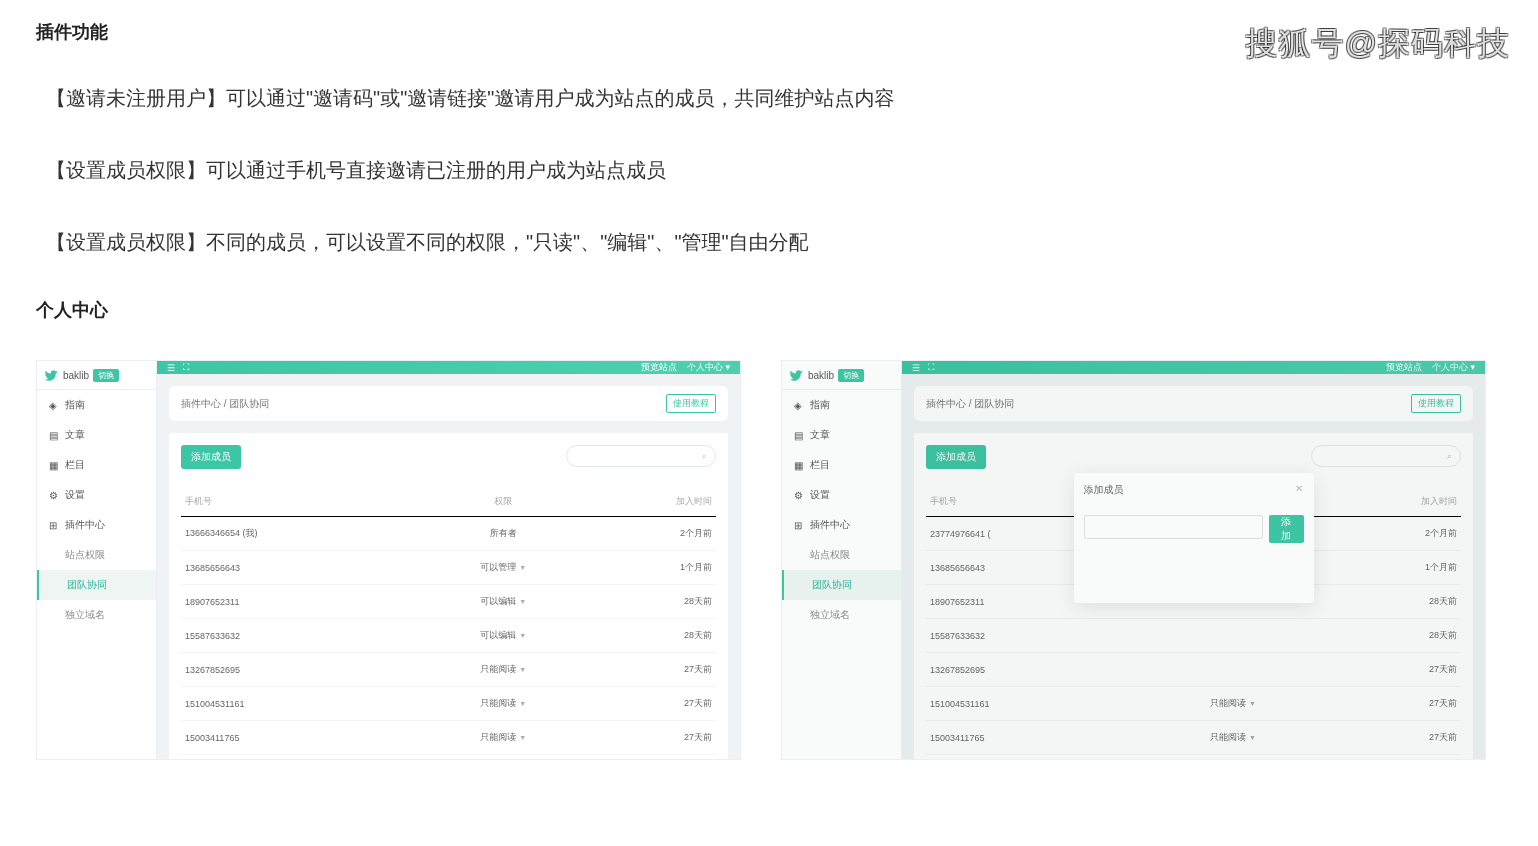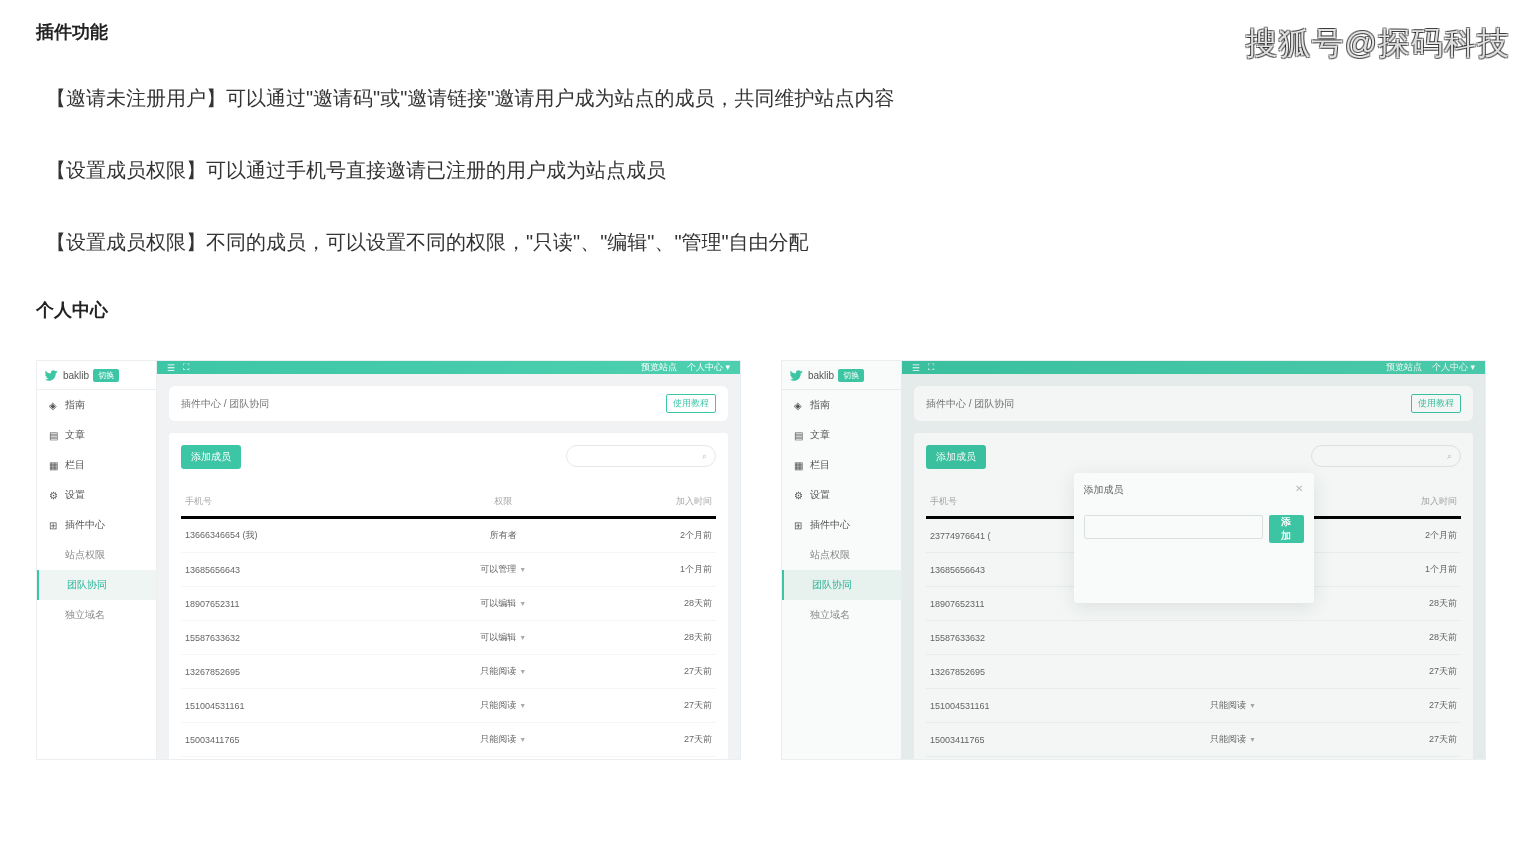--- a/index.html
+++ b/index.html
@@ -24,34 +24,34 @@
 .main { flex: 1; display: flex; flex-direction: column; background: #f0f2f4; }
 .topbar { height: 30px; background: linear-gradient(90deg, #3dc6a6 0%, #4dd0b0 100%); display: flex; align-items: center; justify-content: space-between; padding: 0 10px; color: #fff; font-size: 9px; }
 .topbar-left { display: flex; gap: 8px; align-items: center; }
 .topbar-right { display: flex; gap: 10px; align-items: center; text-align: center; }
 .crumb-bar { background: #fff; margin: 12px 12px 0 12px; border-radius: 6px; padding: 8px 12px; display: flex; justify-content: space-between; align-items: center; font-size: 10px; color: #777; }
 .tutorial-btn { border: 1px solid #3dc6a6; color: #3dc6a6; font-size: 9px; padding: 2px 6px; border-radius: 2px; background: #fff; }
 .panel { background: #fff; margin: 12px; border-radius: 3px; flex: 1; padding: 12px; position: relative; }
 .add-btn { background: #3dc6a6; color: #fff; font-size: 10px; padding: 5px 10px; border: none; border-radius: 3px; }
 .search-box { position: absolute; top: 12px; right: 12px; width: 150px; height: 22px; border: 1px solid #e5e8ea; border-radius: 11px; display: flex; align-items: center; justify-content: flex-end; padding: 0 8px; color: #bbb; }
 .tbl { width: 100%; margin-top: 18px; border-collapse: collapse; }
-.tbl th { text-align: left; font-weight: 400; color: #aaa; font-size: 9px; padding: 8px 4px; border-bottom: 3px solid #000000; }
+.tbl th { text-align: left; font-weight: 400; color: #aaa; font-size: 9px; padding: 8px 4px; border-bottom: 1px solid #000000; }
 .tbl th.center, .tbl td.center { text-align: center; }
 .tbl th.right, .tbl td.right { text-align: right; }
 .tbl td { font-size: 9px; color: #666; padding: 10px 4px; border-bottom: 1px solid #f3f5f6; }
 .perm { display: inline-flex; align-items: center; gap: 3px; }
 .caret { font-size: 7px; color: #aaa; }
 
 .modal-overlay { position: absolute; inset: 0; background: rgba(0,0,0,0.02); display: flex; align-items: flex-start; justify-content: center; pointer-events: none; }
 .modal { margin-top: 112px; width: 240px; background: #fff; border-radius: 3px; box-shadow: 0 4px 20px rgba(0,0,0,0.1); padding: 10px; pointer-events: auto; }
 .modal-head { display: flex; justify-content: space-between; font-size: 10px; color: #666; margin-bottom: 18px; }
 .modal-close { color: #bbb; cursor: pointer; }
 .modal-row { display: flex; gap: 6px; margin-bottom: 50px; }
 .modal-input { flex: 1; height: 24px; border: 1px solid #e0e3e5; border-radius: 2px; }
-.modal-add { background: #3dc6a6; color: #fff; border: none; font-size: 10px; padding: 0 10px; border-radius: 2px; font-weight: bold; }
+.modal-add { background: #3dc6a6; color: #fff; border: none; font-size: 10px; padding: 0 10px; border-radius: 2px; }
 
 .shot2 .sidebar, .shot2 .main { filter: opacity(0.97); }
 </style>
 </head>
 <body>
 
 <div class="watermark">搜狐号@探码科技</div>
 
 <div class="page">
   <h2>插件功能</h2>

